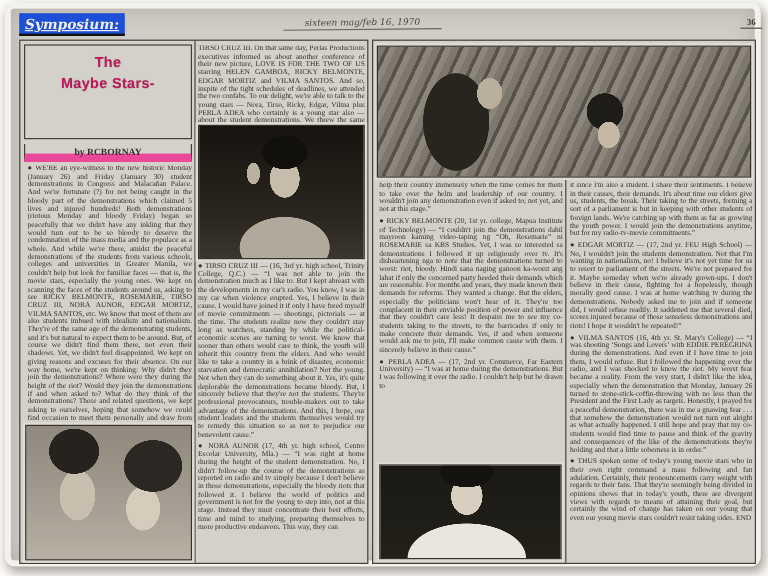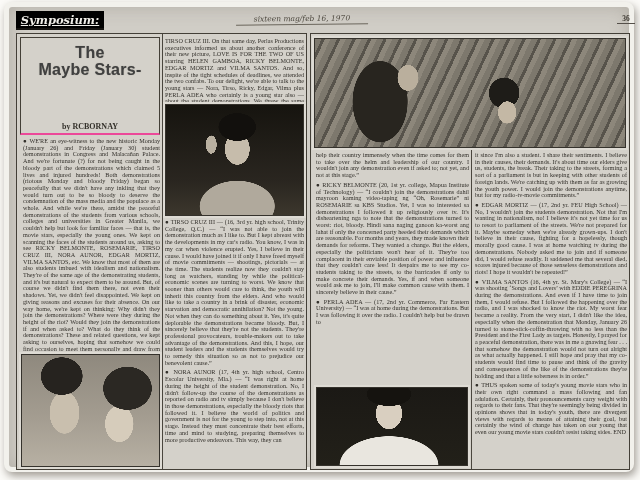--- a/index.html
+++ b/index.html
@@ -4,42 +4,42 @@
 <style>
   * { margin:0; padding:0; box-sizing:border-box; }
   html,body { width:640px; height:480px; background:#fcfbf8; overflow:hidden;
               font-family:"Liberation Serif", serif; }
   .page { position:relative; width:640px; height:480px; }
   .sheet { position:absolute; left:4px; top:2px; width:630px; height:470px;
            background:#d0cdc6; border:5px solid #f2f1ec; border-radius:8px;
            box-shadow:2px 4px 9px rgba(70,62,50,.5), inset 0 0 18px rgba(90,82,70,.25); }
   
   .masthead { position:absolute; left:16px; top:11px; width:88px; height:19px;
-              background:#000000; color:#f1efe9; font-family:"DejaVu Serif", serif;
+              background:#1d4ed8; color:#f1efe9; font-family:"DejaVu Serif", serif;
               font-style:italic; font-weight:bold; font-size:11.5px; line-height:18px;
               text-align:center; border-bottom:2px solid #151310; text-decoration:underline; }
   .stamp { position:absolute; left:236px; top:14px; width:132px; font-family:"DejaVu Serif", serif;
            font-style:italic; font-size:7.5px; color:#4d483f; border-bottom:1px solid #6b665c;
            transform:rotate(-.6deg); text-align:center; padding-bottom:1px; }
   .pagenum { position:absolute; left:617px; top:14px; width:18px; font-size:7.5px; font-weight:bold;
              color:#3c3831; border-bottom:1px solid #55504a; text-align:center; }
   
   .panel { position:absolute; border:1px solid #433f37; background:#d4d1ca; }
   .left-panel  { left:16px; top:33px; width:291px; height:437px; }
   .right-panel { left:310px; top:33px; width:320px; height:437px; }
   .vrule { position:absolute; width:1px; background:#4a463e; }
   
-  .title-box { position:absolute; left:3px; top:3px; width:140px; height:97px;
+  .title-box { position:absolute; left:3px; top:3px; width:140px; height:79px;
                border:1px solid #433f37; text-align:center; padding-top:6px;
                font-family:"Liberation Sans", sans-serif; font-weight:700;
-               color:#404040; font-size:16px; line-height:17px; letter-spacing:.3px;
+               color:#be185d; font-size:12px; line-height:17px; letter-spacing:.3px;
                text-shadow:0 0 1px #9a988f; }
   .byline-box { position:absolute; left:3px; top:86px; width:140px; height:15px;
                 border-left:1px solid #433f37; border-right:1px solid #433f37;
-                border-bottom:2px solid #ec4899; text-align:center;
+                border-bottom:7px solid #ec4899; text-align:center;
                 font-size:8px; font-weight:bold; color:#33302a; line-height:14px; }
   
   .col { position:absolute; overflow:hidden; text-align:justify;
          font-size:6.2px; line-height:6.7px; color:#33302b; }
   .col p { margin:0 0 3px 0; }
   .col1  { left:6px;   top:104px; width:137px; height:213px; }
   .col2a { left:148px; top:4px;   width:139px; height:64px; }
   .col2b { left:148px; top:185px; width:139px; height:248px; }
   .col3  { left:5px;   top:118px; width:153px; height:232px; }
   .col4  { left:164px; top:118px; width:152px; height:315px; }

